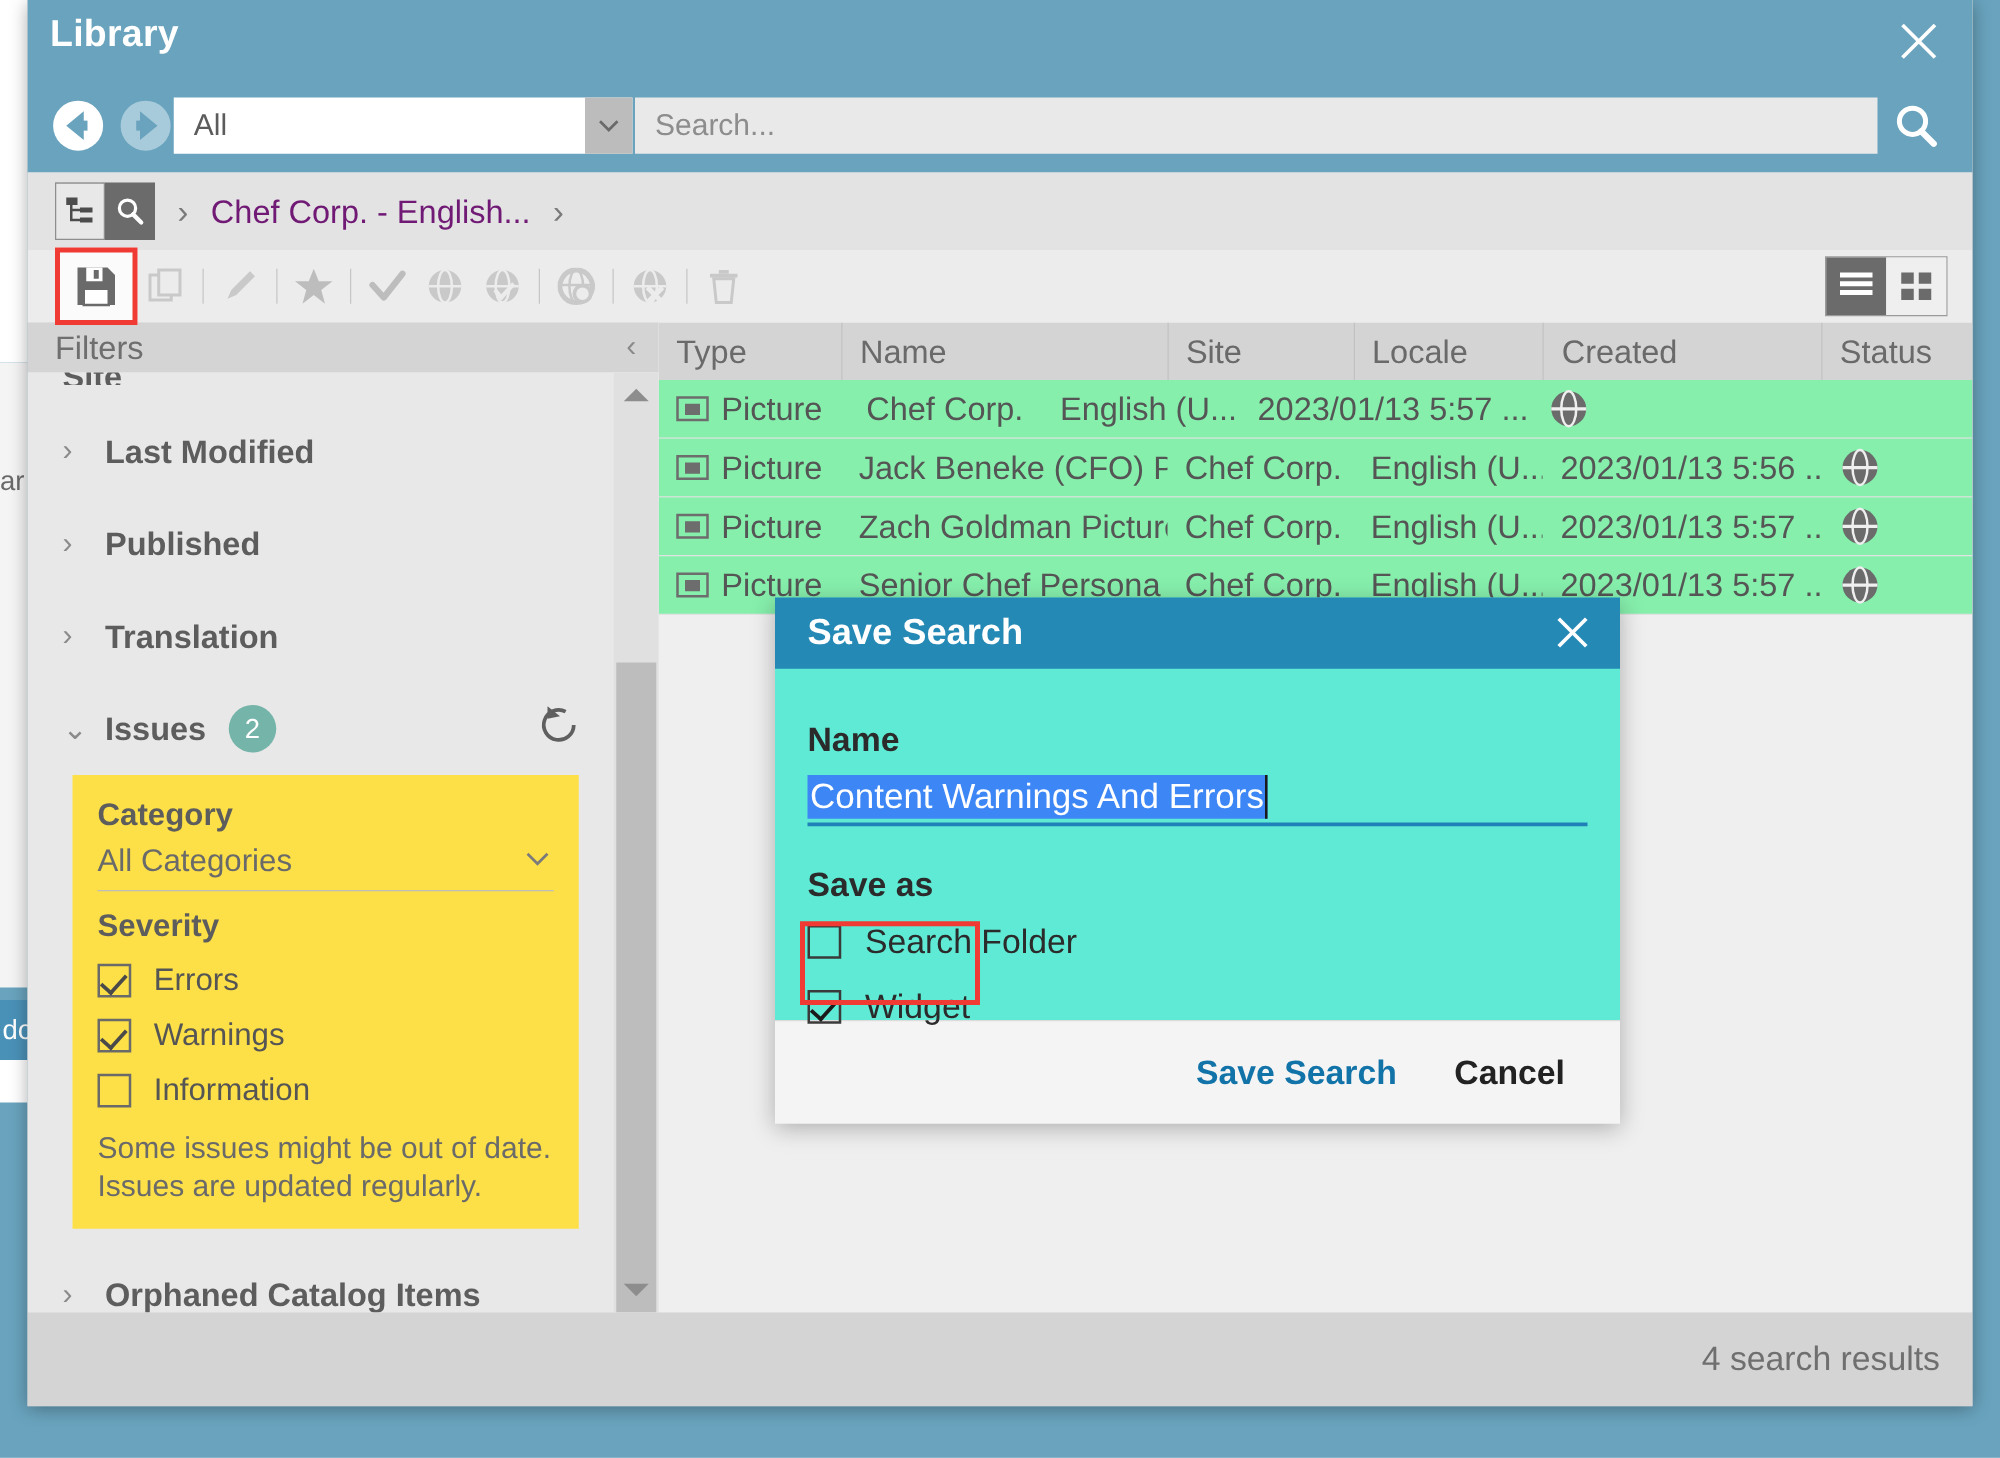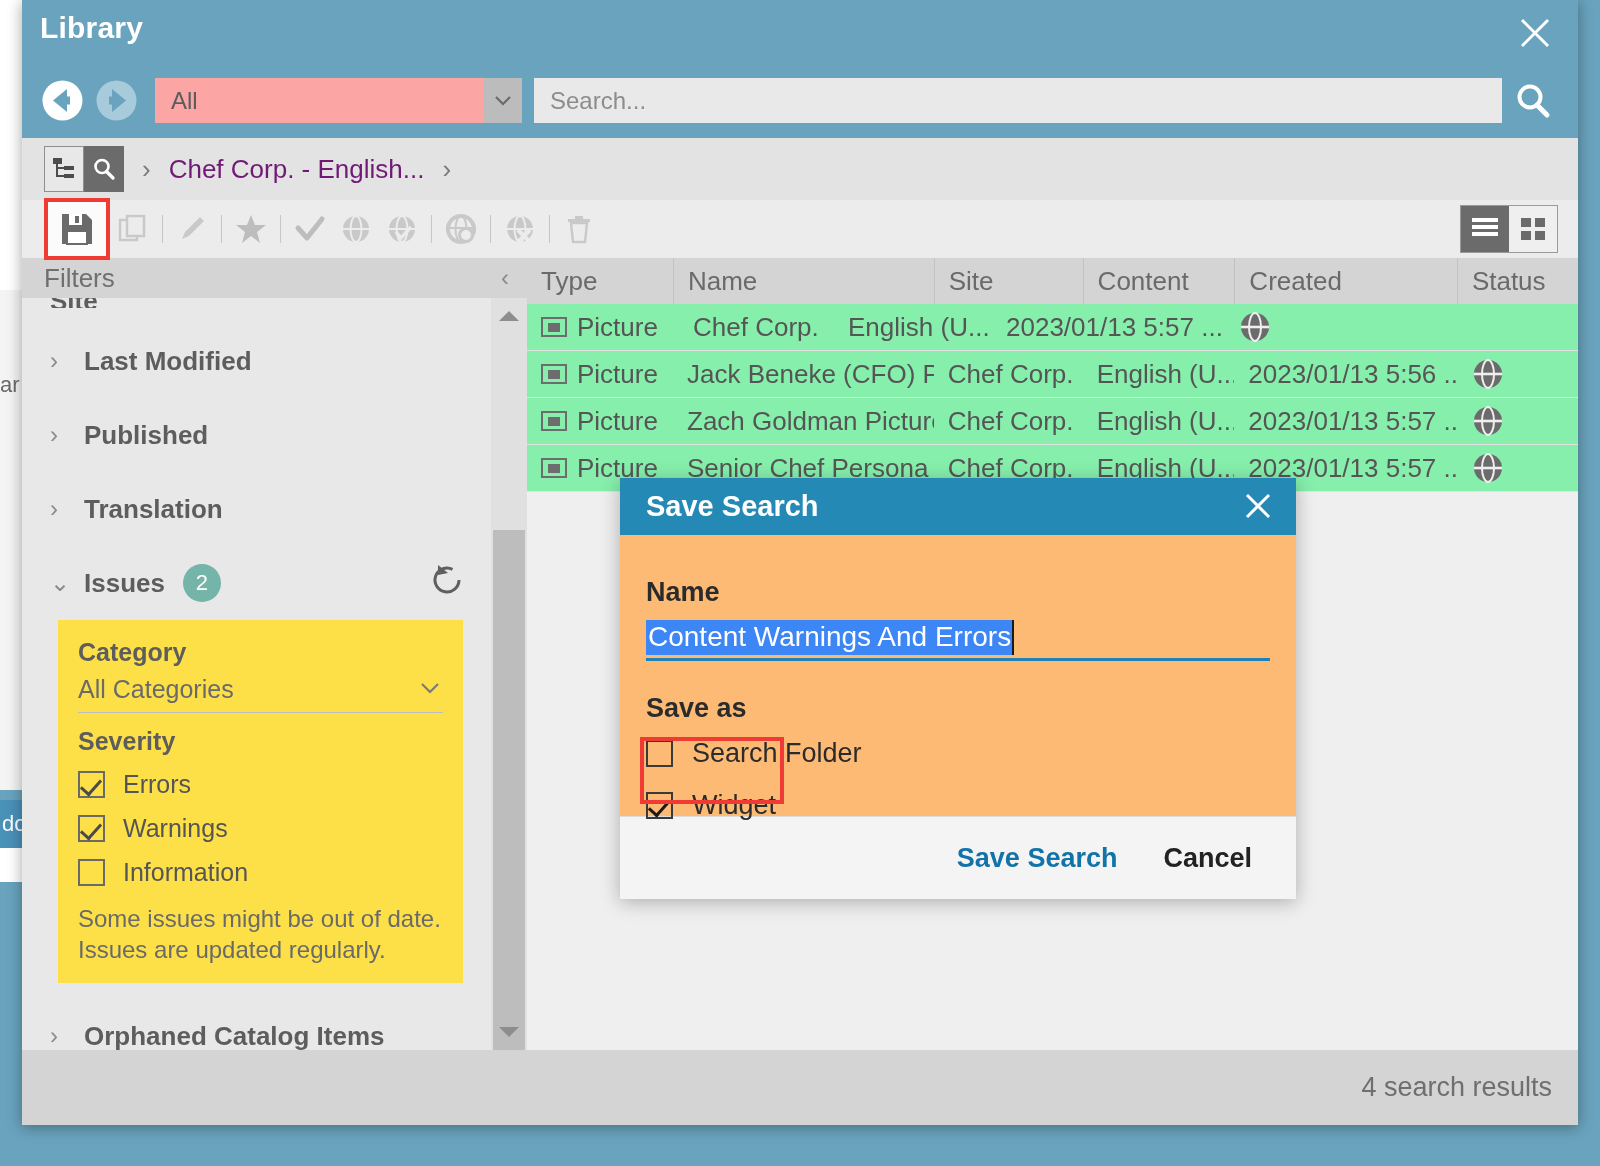--- a/index.html
+++ b/index.html
@@ -28,28 +28,28 @@
   #window-title{position:absolute;left:18px;top:11px;color:#ffffff;font-size:30px;font-weight:bold;letter-spacing:.2px;}
   #window-close{position:absolute;right:22px;top:12px;width:42px;height:42px;cursor:pointer;}
   #window-close svg{display:block;}
 
   
   #searchrow{position:absolute;left:18px;top:78px;right:14px;height:45px;display:flex;align-items:center;}
   .navbtn{width:45px;height:45px;flex:0 0 auto;cursor:pointer;}
   .navbtn svg{display:block}
   #nav-forward{margin-left:9px;}
   #type-select{
-    margin-left:16px;width:367px;height:45px;background:#fca5a5;
+    width:367px;height:45px;background:#ffffff;
     display:flex;align-items:center;position:relative;cursor:pointer;box-sizing:border-box;
   }
   #type-select-value{padding-left:16px;font-size:24px;color:#5c5c5c;}
   #type-select-arrow{position:absolute;right:0;top:0;width:38px;height:45px;background:#bcbcbc;
      display:flex;align-items:center;justify-content:center;}
   #search-input{
-    margin-left:12px;flex:1 1 auto;height:45px;background:#e9e9e9;border:0;outline:none;
+    margin-left:2px;flex:1 1 auto;height:45px;background:#e9e9e9;border:0;outline:none;
     font-family:"Liberation Sans",sans-serif;font-size:24px;color:#444;padding-left:16px;box-sizing:border-box;
   }
   #search-input::placeholder{color:#8d8d8d;}
   #search-go{width:62px;height:45px;flex:0 0 auto;display:flex;align-items:center;justify-content:center;cursor:pointer;}
 
   
   #breadcrumbbar{position:absolute;left:0;top:138px;width:100%;height:62px;background:#e3e3e3;display:flex;align-items:center;}
   #crumb-toggle{margin-left:22px;width:80px;height:46px;display:flex;background:#6b6b6b;}
   .crumb-tab{width:40px;height:46px;display:flex;align-items:center;justify-content:center;cursor:pointer;}
   .crumb-tab.active{background:#e8e8e8;border:1px solid #8e8e8e;box-sizing:border-box;}
@@ -116,21 +116,21 @@
   .pic-ico{width:26px;height:20px;border:2px solid #6d6d6d;box-sizing:border-box;margin-right:10px;flex:0 0 auto;
      display:flex;align-items:center;justify-content:center;}
   .pic-ico i{display:block;width:12px;height:9px;background:#6d6d6d;}
 
   
   #statusbar{position:absolute;left:0;bottom:0;width:100%;height:75px;background:#d4d4d4;display:flex;
      align-items:center;justify-content:flex-end;}
   #results-count{margin-right:26px;font-size:27px;color:#6f6f6f;}
 
   
-  #save-dialog{position:absolute;left:620px;top:478px;width:676px;height:420px;background:#fdba74;
+  #save-dialog{position:absolute;left:620px;top:478px;width:676px;height:420px;background:#5eead4;
      box-shadow:0 4px 18px rgba(0,0,0,.28);z-index:40;}
   #dlg-head{height:57px;background:#2589b5;position:relative;display:flex;align-items:center;}
   #dlg-title{margin-left:26px;color:#fff;font-size:29px;font-weight:bold;}
   #dlg-close{position:absolute;right:20px;top:10px;width:36px;height:36px;cursor:pointer;}
   #dlg-body{padding:42px 26px 0 26px;box-sizing:border-box;height:281px;position:relative;}
   .dlg-label{font-size:27px;font-weight:bold;color:#2b2b2b;}
   #name-field{margin-top:12px;border-bottom:3px solid #2080b8;padding-bottom:3px;}
   #name-value{display:inline-block;background:#3c86f5;color:#ffffff;font-size:28px;padding:1px 1px 2px 2px;
      border-right:2px solid #1a1a1a;}
   #saveas-label{margin-top:32px;}
@@ -405,21 +405,21 @@
           </svg>
       </div>
     </div>
   </div>
 
   <div id="results">
     <div id="res-head">
       <div class="res-th c-type">Type</div>
       <div class="res-th c-name">Name</div>
       <div class="res-th c-site">Site</div>
-      <div class="res-th c-locale">Content</div>
+      <div class="res-th c-locale">Locale</div>
       <div class="res-th c-created">Created</div>
       <div class="res-th c-status">Status</div>
     </div>
 
     <div class="res-row">
       <div class="res-td c-type">
         <span class="pic-ico">
             <i></i>
           </span>
         <span>Picture</span>

